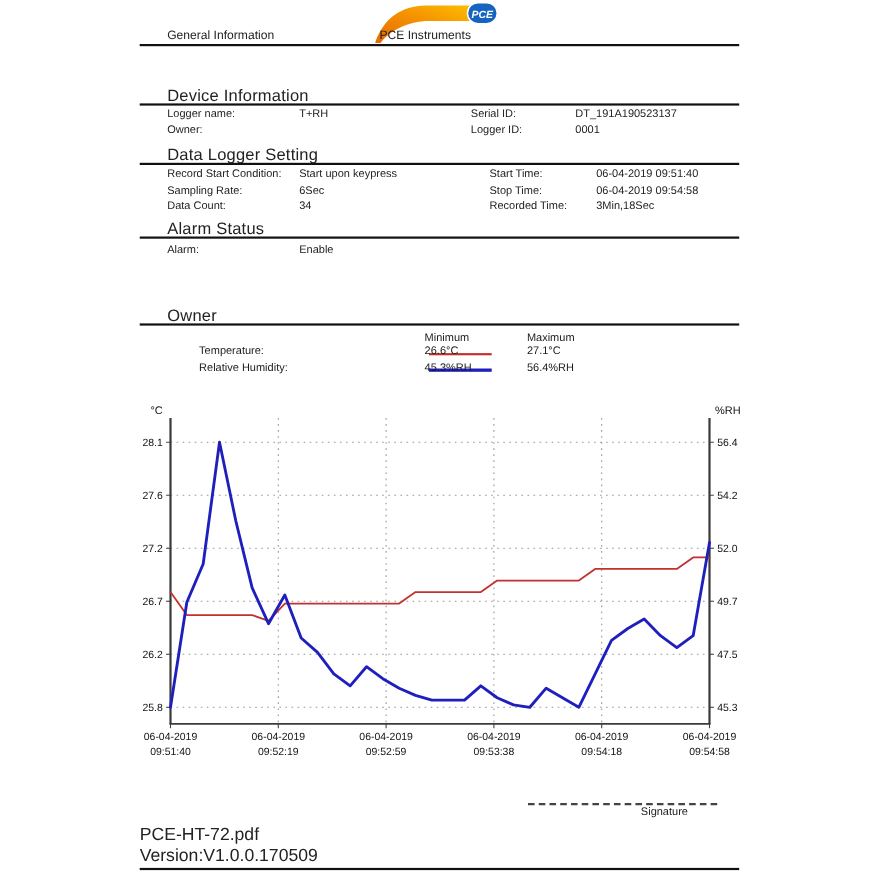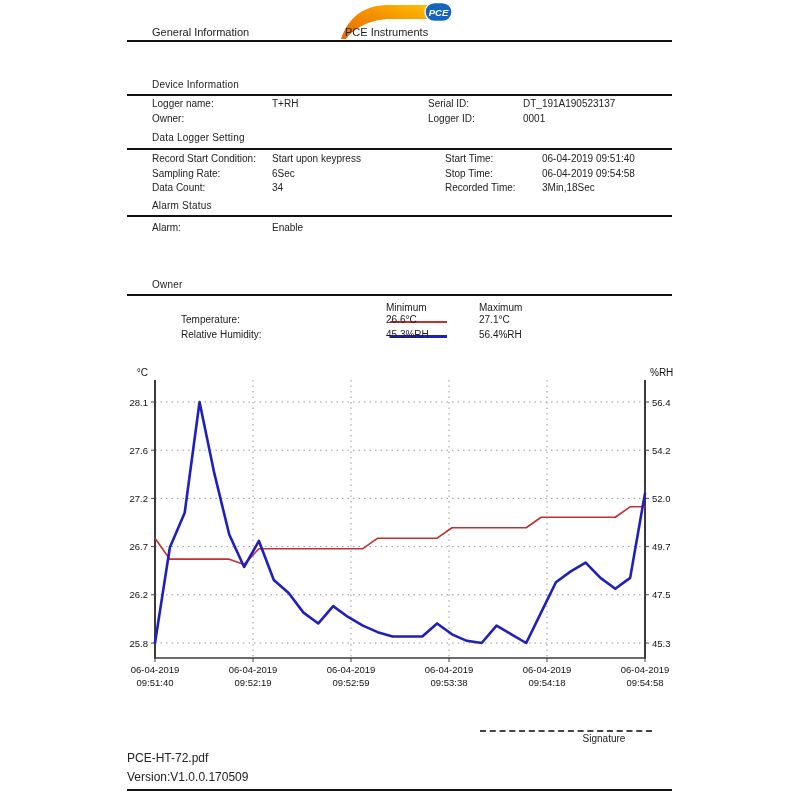--- a/index.html
+++ b/index.html
@@ -1,37 +1,37 @@
 <!DOCTYPE html>
 <html><head>
 <meta charset="utf-8">
 <style>
   * { margin: 0; padding: 0; box-sizing: border-box; }
   html,body { width: 800px; height: 800px; background: #ffffff; }
   body { font-family: "Liberation Sans", "DejaVu Sans", sans-serif; color: #1a1a1a; position: relative; overflow: hidden; }
   .abs { position: absolute; }
   .rule { position: absolute; left: 127px; width: 545px; height: 2px; background: #111; }
-  .sec-title { position: absolute; left: 152px; font-size: 10px; color: #222; letter-spacing: .2px; }
+  .sec-title { position: absolute; left: 152px; font-size: 15px; color: #222; letter-spacing: .2px; }
   .row { position: absolute; left: 127px; width: 545px; height: 15px; font-size: 10px; color: #222; }
   .row span { position: absolute; top: 0; white-space: nowrap; }
   .row .c1 { left: 25px; }
   .row .c2 { left: 145px; }
   .dev .c3 { left: 301px; }
   .dev .c4 { left: 396px; }
   .dls .c3 { left: 318px; }
   .dls .c4 { left: 415px; }
   .legend-head span, .legend-row span { position: absolute; top: 0; white-space: nowrap; padding-left: 29px; }
   .legend-row { position: absolute; left: 127px; width: 545px; height: 15px; font-size: 10px; }
   .lg-label { left: 25px; }
   .lg-min { left: 230px; }
   .lg-max { left: 323px; }
   .swatch { position: absolute; left: 263px; width: 57px; }
   .sig-line { position: absolute; left: 480px; top: 730px; width: 172px; border-top: 2px dashed #444; }
   .sig-label { position: absolute; left: 539px; top: 733px; width: 130px; text-align: center; font-size: 10px; color: #222; }
-  .footer-text { position: absolute; left: 127px; font-size: 12px; color: #222; }
+  .footer-text { position: absolute; left: 127px; font-size: 16px; color: #222; }
   .hdr-text { position: absolute; top: 26px; font-size: 11px; color: #222; }
 </style>
 </head>
 <body>
 
 <div class="hdr-text" style="left:152px;">General Information</div>
 
 <div class="abs" style="left:338px; top:1px; width:116px; height:50px;">
   <svg width="116" height="40" viewBox="0 0 116 40">
     <defs>

